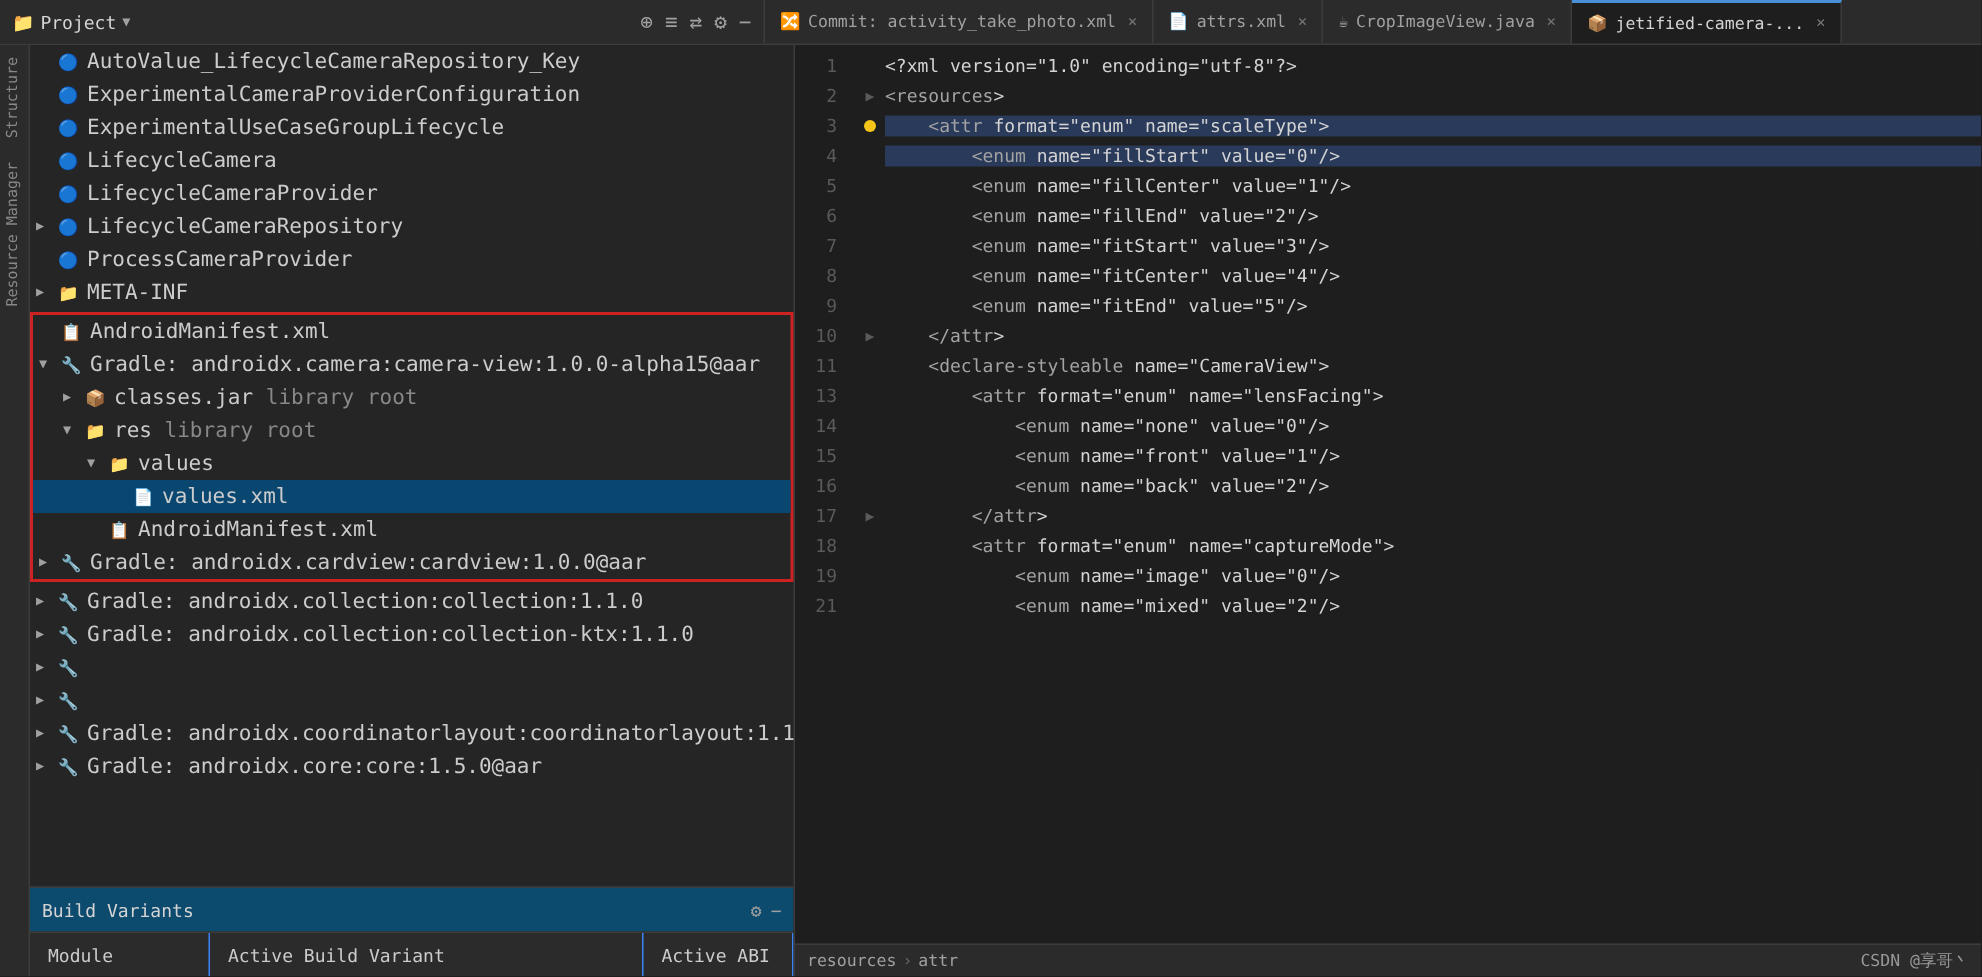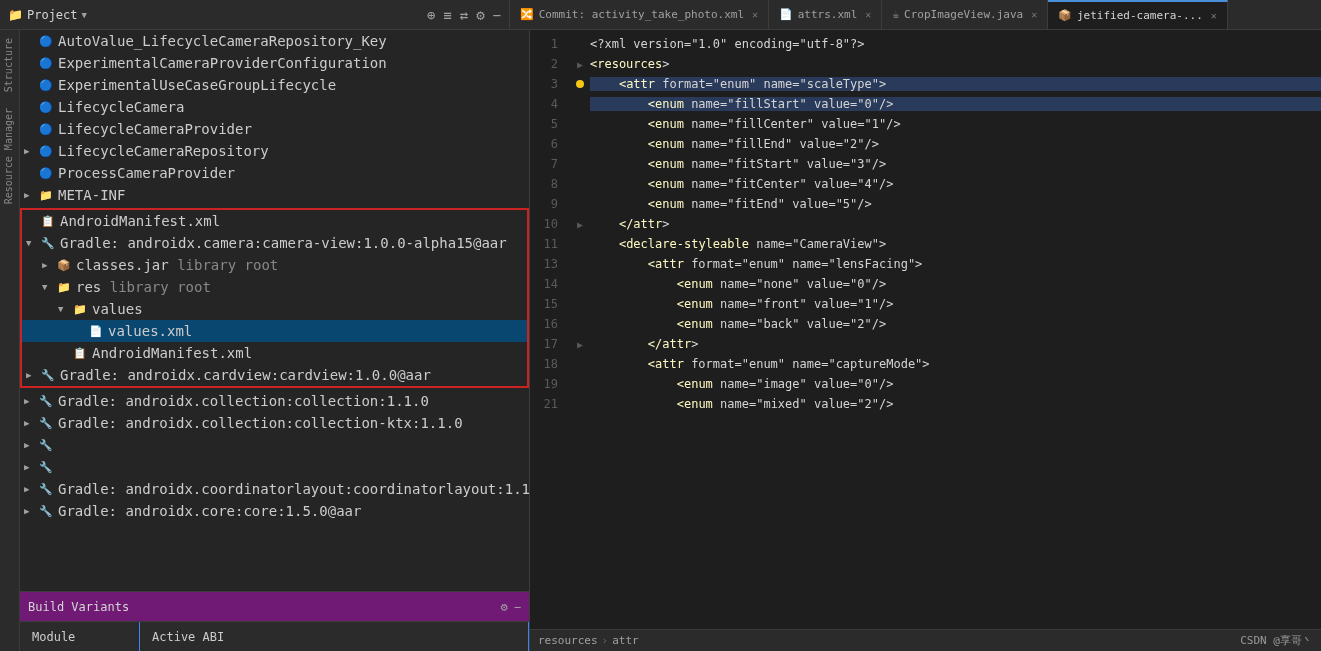--- a/index.html
+++ b/index.html
@@ -153,21 +153,21 @@
       color: #cccccc;
     }
 
     .tree-label .dim {
       color: #888;
     }
 
     
     .build-variants-bar {
       height: 30px;
-      background: #701a75;
+      background: #0c4a6e;
       border-top: 1px solid #3c3c3c;
       display: flex;
       align-items: center;
       padding: 0 8px;
       flex-shrink: 0;
     }
 
     .build-variants-title {
       color: #d4d4d4;
       font-size: 12px;
@@ -272,21 +272,21 @@
       font-size: 10px;
     }
 
     .code-text {
       font-size: 12px;
       white-space: pre;
       color: #d4d4d4;
     }
 
     
-    .xml-tag { color: #fef9c3; }
+    .xml-tag { color: #a3a3a3; }
 
     .breadcrumb-bar {
       height: 22px;
       background: #2b2b2b;
       display: flex;
       align-items: center;
       padding: 0 8px;
       font-size: 11px;
       color: #a0a0a0;
       border-top: 1px solid #3c3c3c;
@@ -485,20 +485,21 @@
     <div class="build-variants-bar">
       <span class="build-variants-title">Build Variants</span>
       <div class="build-variants-icons">
         <span>⚙</span>
         <span>−</span>
       </div>
     </div>
 
     <div class="build-variants-columns">
       <div class="bv-col">Module</div>
+      <div class="bv-col" style="flex:1">Active Build Variant</div>
       <div class="bv-col">Active ABI</div>
     </div>
 
   </div>
 
   <div class="right-panel">
 
     <div class="editor-content" id="editor-container">
     <div class="code-line">
           <span class="line-number">1</span>

